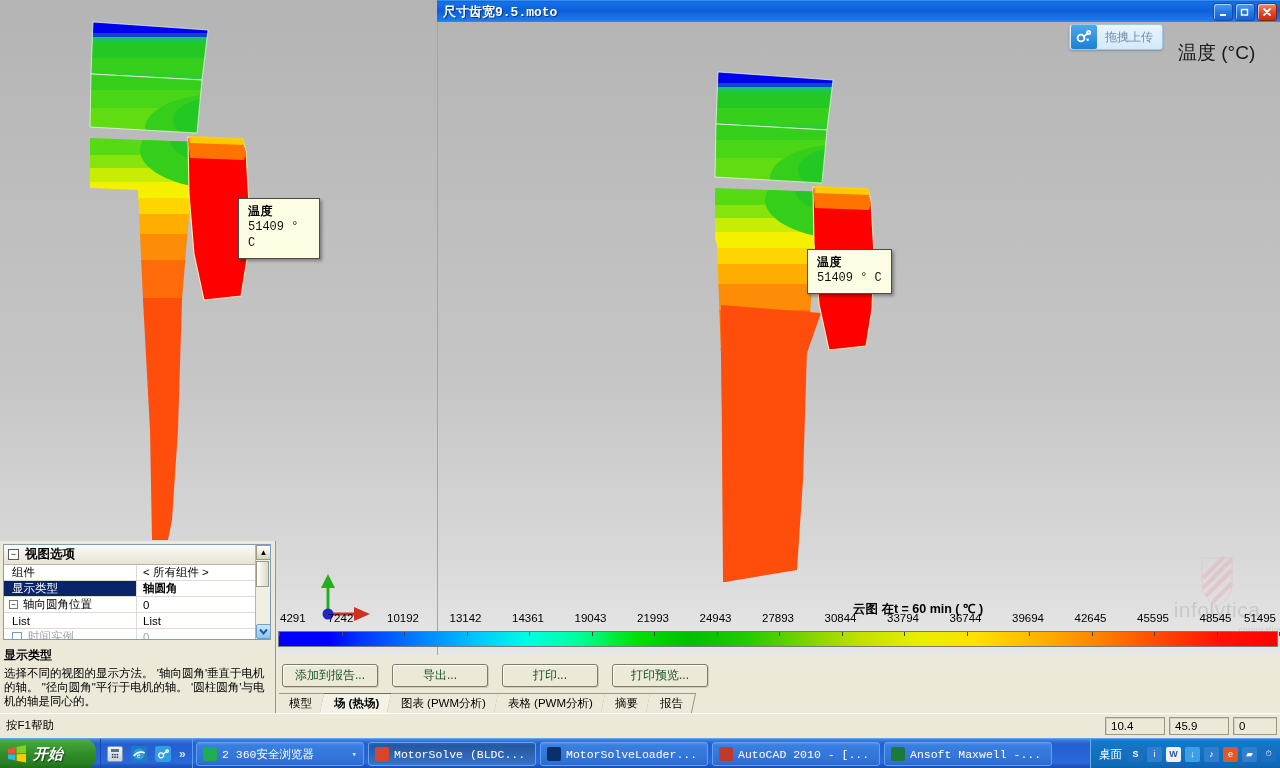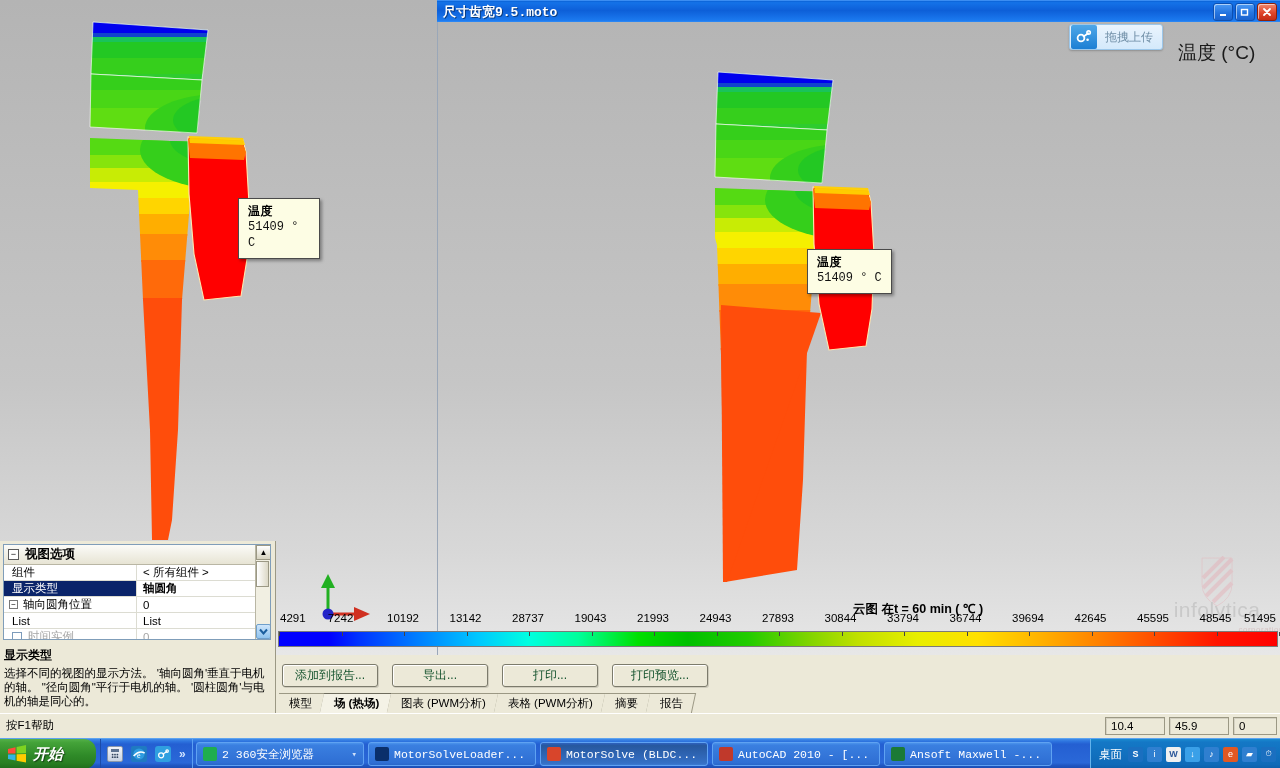--- a/index.html
+++ b/index.html
@@ -424,21 +424,21 @@
       <div class="wm-sub">corporation</div>
     </div>
 
     <div class="legend">
       <div class="legend-caption">云图 在t = 60 min ( ℃ )</div>
       <div class="legend-ticks" id="legend-ticks">
           <span style="transform: translateX(0px); left: 2px;">4291</span>
           <span style="left: 62.5px;">7242</span>
           <span style="left: 125px;">10192</span>
           <span style="left: 187.5px;">13142</span>
-          <span style="left: 250px;">28737</span>
+          <span style="left: 250px;">14361</span>
           <span style="left: 312.5px;">19043</span>
           <span style="left: 375px;">21993</span>
           <span style="left: 437.5px;">24943</span>
           <span style="left: 500px;">27893</span>
           <span style="left: 562.5px;">30844</span>
           <span style="left: 625px;">33794</span>
           <span style="left: 687.5px;">36744</span>
           <span style="left: 750px;">39694</span>
           <span style="left: 812.5px;">42645</span>
           <span style="left: 875px;">45595</span>
@@ -639,27 +639,27 @@
       </div>
       <div class="chev">»</div>
     </div>
 
     <div class="tasks" id="task-buttons">
         <div class="task">
           <span class="tico" style="background: rgb(31, 174, 78);"></span>
           <span class="tlabel">2 360安全浏览器</span>
           <span class="caret">▾</span>
         </div>
+        <div class="task act">
+          <span class="tico" style="background: rgb(216, 69, 43);"></span>
+          <span class="tlabel">MotorSolve (BLDC...</span>
+        </div>
         <div class="task">
           <span class="tico" style="background: rgb(10, 47, 107);"></span>
           <span class="tlabel">MotorSolveLoader...</span>
-        </div>
-        <div class="task act">
-          <span class="tico" style="background: rgb(216, 69, 43);"></span>
-          <span class="tlabel">MotorSolve (BLDC...</span>
         </div>
         <div class="task">
           <span class="tico" style="background: rgb(192, 57, 43);"></span>
           <span class="tlabel">AutoCAD 2010 - [...</span>
         </div>
         <div class="task">
           <span class="tico" style="background: rgb(27, 122, 54);"></span>
           <span class="tlabel">Ansoft Maxwell -...</span>
         </div>
       </div>

